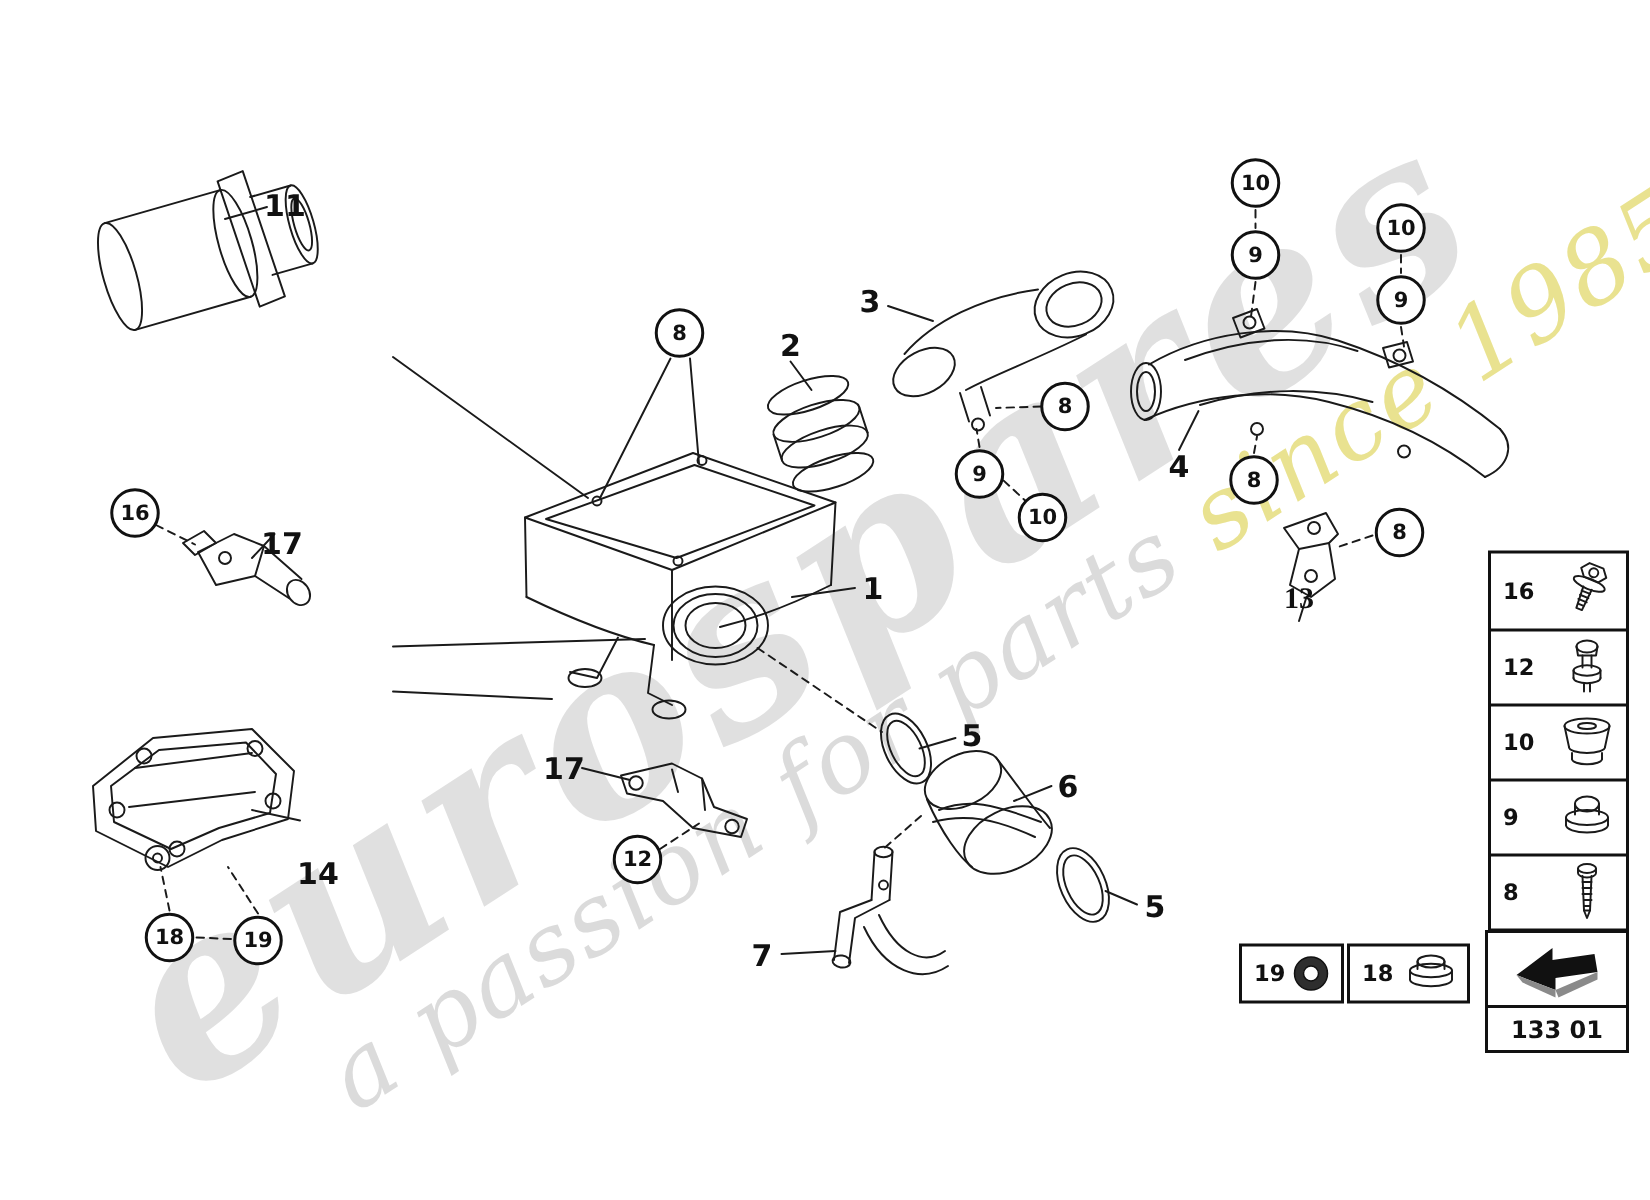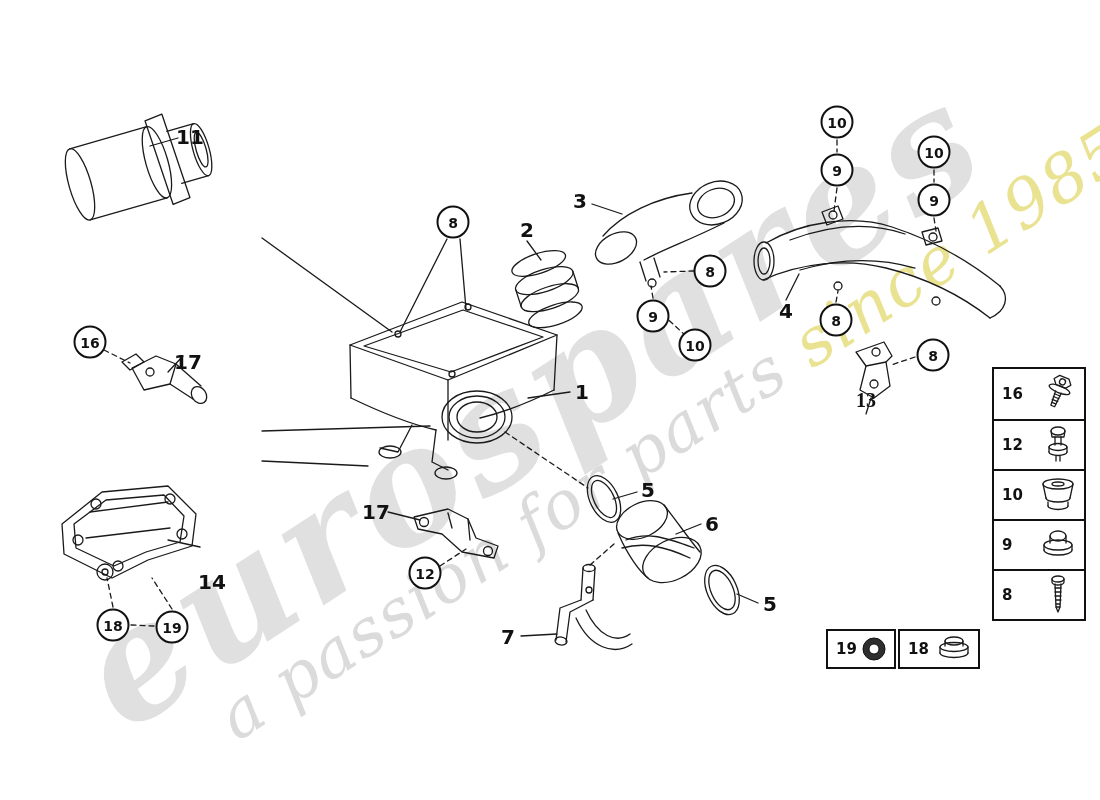--- a/index.html
+++ b/index.html
@@ -348,14 +348,24 @@
       <g class="ln">
         <ellipse cx="20" cy="9" rx="9" ry="4"></ellipse>
         <path d="M11,9 v5 M29,9 v5"></path>
         <ellipse cx="20" cy="15" rx="14" ry="4.5"></ellipse>
         <path d="M6,15 v6 M34,15 v6"></path>
         <path d="M6,21 a14,4.5 0 0 0 28,0"></path>
       </g>
     </svg>
   </div>
 
+  <div class="plate-box">
+    <div class="plate-icon">
+      <svg width="66" height="44">
+        <polygon points="6,26 30,8 30,16 58,12 60,24 32,28 32,36" fill="#111"></polygon>
+        <polygon points="6,26 32,36 32,41 10,31" fill="#8a8a8a"></polygon>
+        <polygon points="32,36 60,24 60,29 34,41" fill="#8a8a8a"></polygon>
+      </svg>
+    </div>
+    <div class="plate-code">133 01</div>
+  </div>
 
 </div>
 
 </body></html>

